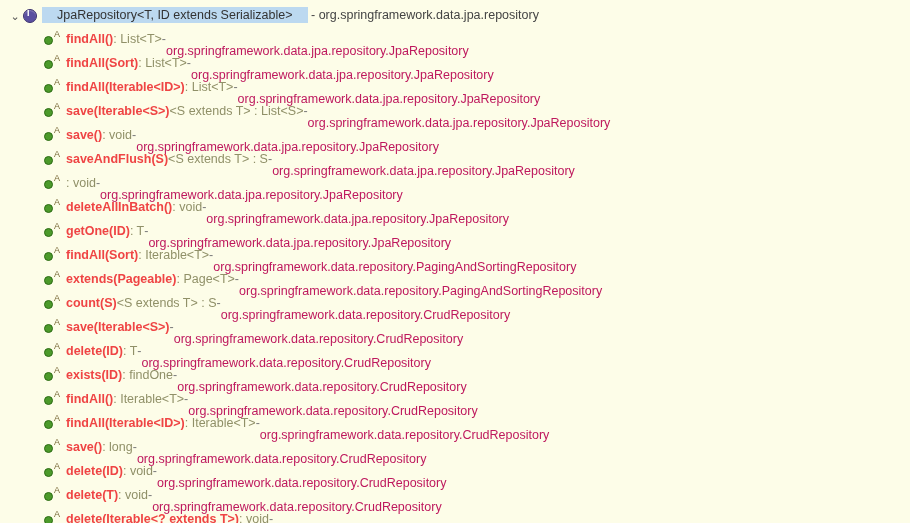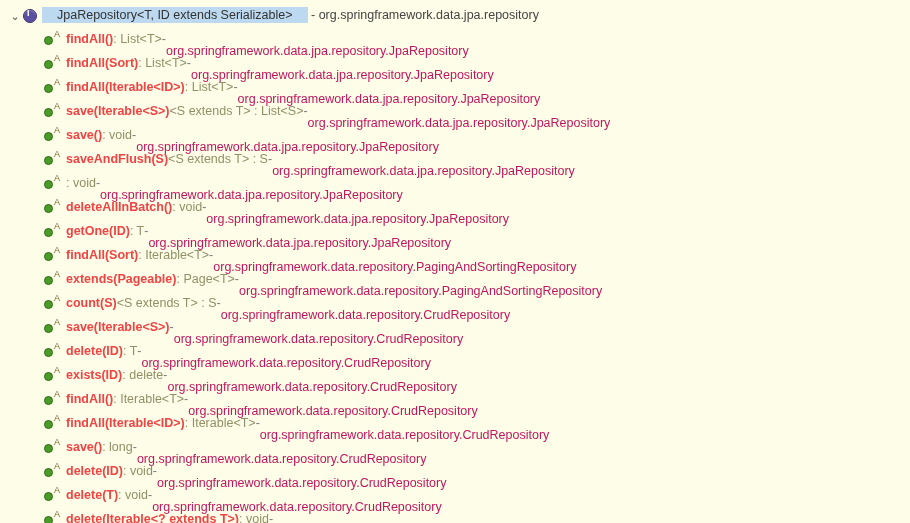--- a/index.html
+++ b/index.html
@@ -263,21 +263,21 @@
     <span class="dash"> - </span>
     <span class="m-loc">org.springframework.data.repository.CrudRepository</span>
   </div>
 
   <div class="row method-row">
     <span class="method-icon">
       <span class="green"></span>
         <span class="super">A</span>
     </span>
     <span class="m-name">exists(ID)</span>
-    <span class="m-ret"> : delete</span>
+    <span class="m-ret"> : findOne</span>
     <span class="dash"> - </span>
     <span class="m-loc">org.springframework.data.repository.CrudRepository</span>
   </div>
 
   <div class="row method-row">
     <span class="method-icon">
       <span class="green"></span>
         <span class="super">A</span>
     </span>
     <span class="m-name">findAll()</span>

